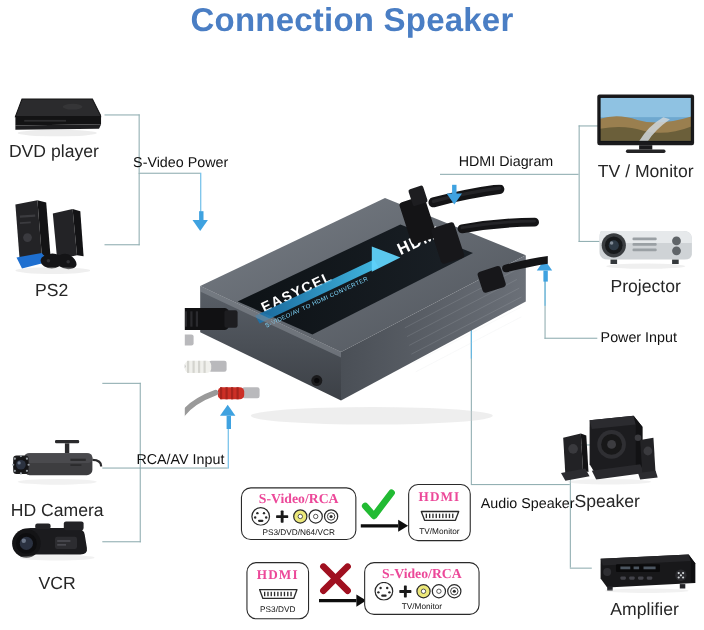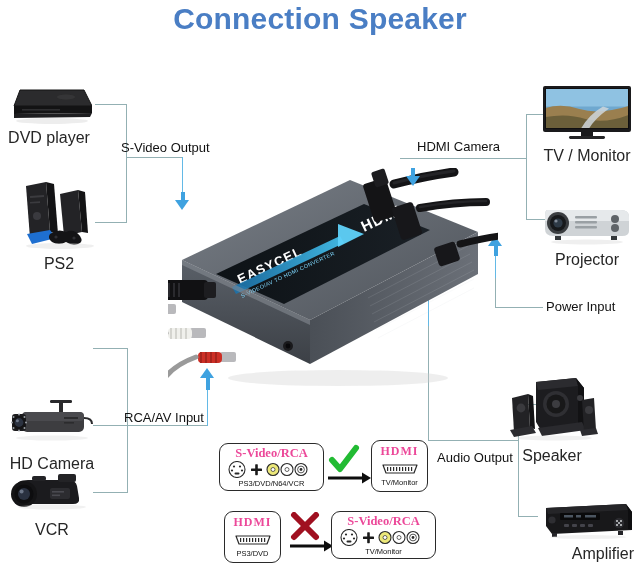--- a/index.html
+++ b/index.html
@@ -86,71 +86,71 @@
 
   <div class="abs ln lnh" style="left:95px;top:222px;width:32px;"></div>
 
   <div class="abs ln lnv" style="left:126px;top:157px;height:66px;"></div>
 
   <div class="abs ln lnh" style="left:126px;top:157px;width:56px;"></div>
   <div class="abs bline" style="left:182px;top:157px;height:40px;"></div>
   <div class="abs arrow-stem" style="left:180.5px;top:192px;height:10px;"></div>
   <div class="abs arrow-dn" style="left:175px;top:200px;"></div>
 
-  <div class="abs lbl-flow" style="left:121px;top:140px;">S-Video Output</div>
+  <div class="abs lbl-flow" style="left:121px;top:140px;">S-Video Power</div>
 
   <div class="abs ln lnh" style="left:93px;top:348px;width:35px;"></div>
   <div class="abs ln lnv" style="left:127px;top:348px;height:77px;"></div>
   <div class="abs ln lnh" style="left:93px;top:425px;width:35px;"></div>
   <div class="abs ln lnh" style="left:93px;top:492px;width:35px;"></div>
   <div class="abs ln lnv" style="left:127px;top:425px;height:68px;"></div>
   <div class="abs ln lnh" style="left:127px;top:425px;width:80px;"></div>
   <div class="abs bline" style="left:207px;top:386px;height:40px;"></div>
   <div class="abs arrow-stem" style="left:205.5px;top:378px;height:12px;"></div>
   <div class="abs arrow-up" style="left:200px;top:368px;"></div>
 
   <div class="abs lbl-flow" style="left:124px;top:410px;text-align:center;">RCA/AV Input</div>
 
   <div class="abs ln lnh" style="left:400px;top:158px;width:126px;"></div>
   <div class="abs ln lnv" style="left:526px;top:114px;height:106px;"></div>
   <div class="abs ln lnh" style="left:526px;top:114px;width:22px;"></div>
   <div class="abs ln lnh" style="left:526px;top:219px;width:22px;"></div>
-  <div class="abs lbl-flow" style="left:417px;top:139px;">HDMI Camera</div>
+  <div class="abs lbl-flow" style="left:417px;top:139px;">HDMI Diagram</div>
 
   <div class="abs ln lnh" style="left:495px;top:307px;width:48px;"></div>
   <div class="abs ln lnv" style="left:495px;top:250px;height:58px;"></div>
   <div class="abs bline" style="left:495px;top:250px;height:28px;"></div>
   <div class="abs arrow-stem" style="left:493.5px;top:246px;height:10px;"></div>
   <div class="abs arrow-up" style="left:488px;top:236px;"></div>
   <div class="abs lbl-flow" style="left:546px;top:299px;">Power Input</div>
 
   <div class="abs ln lnv" style="left:428px;top:290px;height:150px;"></div>
   <div class="abs bline" style="left:428px;top:290px;height:36px;"></div>
   <div class="abs arrow-stem" style="left:426.5px;top:285px;height:10px;"></div>
   <div class="abs arrow-up" style="left:421px;top:276px;"></div>
   <div class="abs ln lnh" style="left:428px;top:440px;width:90px;"></div>
   <div class="abs ln lnv" style="left:518px;top:404px;height:112px;"></div>
   <div class="abs ln lnh" style="left:518px;top:404px;width:20px;"></div>
   <div class="abs ln lnh" style="left:518px;top:516px;width:20px;"></div>
-  <div class="abs lbl-flow" style="left:437px;top:450px;">Audio Output</div>
+  <div class="abs lbl-flow" style="left:437px;top:450px;">Audio Speaker</div>
 
   <div class="abs" style="left:6px;top:84px;">
     <svg class="dvd" viewBox="0 0 86 40">
       <polygon points="14,6 78,6 86,22 8,22" fill="#2b2b2d"></polygon>
       <polygon points="14,6 78,6 86,22 8,22" fill="none" stroke="#141415" stroke-width="1"></polygon>
       <polygon points="8,22 86,22 86,29 8,30" fill="#131314"></polygon>
       <polygon points="8,30 86,29 84,33 8,34" fill="#1e1e20"></polygon>
       <ellipse cx="60" cy="13" rx="9" ry="2.6" fill="#3a3a3c" opacity=".7"></ellipse>
       <rect x="16" y="25" width="38" height="1.6" fill="#2e2e30"></rect>
       <ellipse cx="46" cy="37" rx="36" ry="3" fill="#d8d8d8" opacity=".45"></ellipse>
     </svg>
     <div class="lbl-dev" style="width:86px;margin-top:1px;">DVD player</div>
   </div>
 
-  <div class="abs" style="left:16px;top:178px;">
+  <div class="abs" style="left:4px;top:178px;">
     <svg class="ps2" viewBox="0 0 86 72">
 
       <polygon points="10,8 30,4 34,54 14,60" fill="#232326"></polygon>
       <polygon points="30,4 38,6 42,56 34,54" fill="#131315"></polygon>
       <rect x="14" y="18" width="14" height="2" fill="#3b3b3f" transform="rotate(-4 14 18)"></rect>
       <rect x="14" y="24" width="10" height="1.6" fill="#3b3b3f" transform="rotate(-4 14 24)"></rect>
       <circle cx="21" cy="38" r="4" fill="#3a3a3f"></circle>
       <polygon points="11,56 34,52 40,60 16,66" fill="#1e6fd0"></polygon>
 
       <polygon points="44,16 62,12 66,54 48,58" fill="#232326"></polygon>
@@ -309,21 +309,21 @@
       <g fill="#43434a">
         <rect x="26" y="24" width="5" height="3" rx="1"></rect>
         <rect x="34" y="24" width="5" height="3" rx="1"></rect>
         <rect x="42" y="24" width="5" height="3" rx="1"></rect>
         <rect x="50" y="24" width="5" height="3" rx="1"></rect>
       </g>
       <rect x="14" y="33" width="5" height="4" fill="#242428"></rect>
       <rect x="80" y="31" width="5" height="4" fill="#242428"></rect>
       <ellipse cx="50" cy="37" rx="38" ry="2" fill="#d8d8d8" opacity=".35"></ellipse>
     </svg>
-    <div class="lbl-dev" style="width:96px;margin-top:1px;text-align:right;">Amplifier</div>
+    <div class="lbl-dev" style="width:96px;margin-top:1px;">Amplifier</div>
   </div>
 
   <div class="abs conv-wrap">
     <svg width="330" height="230" viewBox="0 0 330 230">
       <defs>
         <linearGradient id="gTop" x1="0" y1="0" x2="1" y2="1">
           <stop offset="0" stop-color="#787e86"></stop>
           <stop offset="1" stop-color="#4f545b"></stop>
         </linearGradient>
         <linearGradient id="gFront" x1="0" y1="0" x2="0" y2="1">

